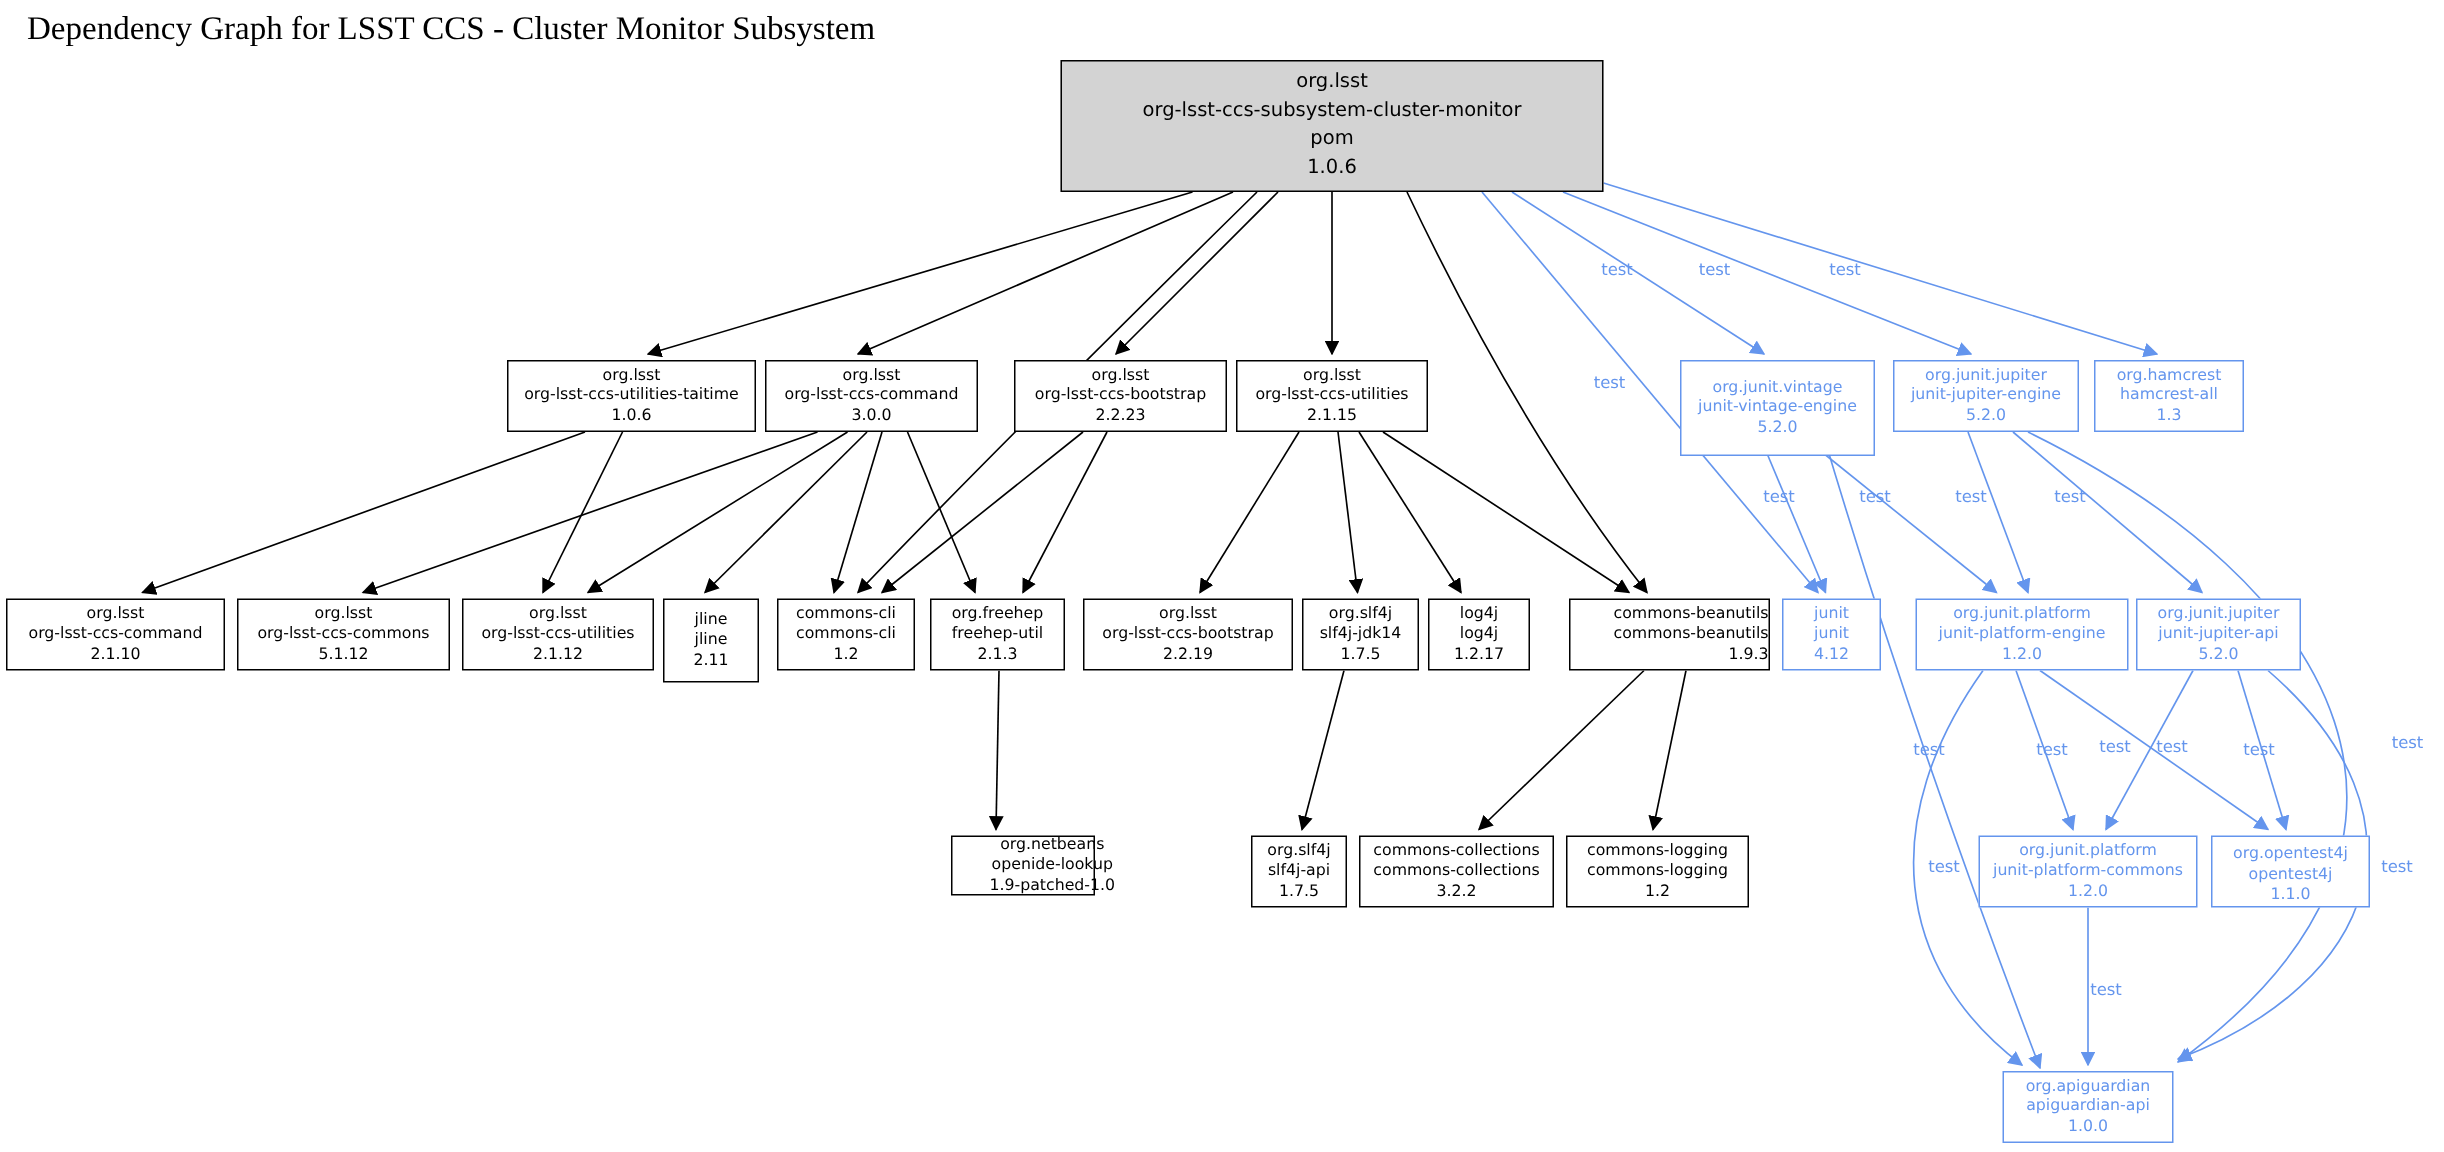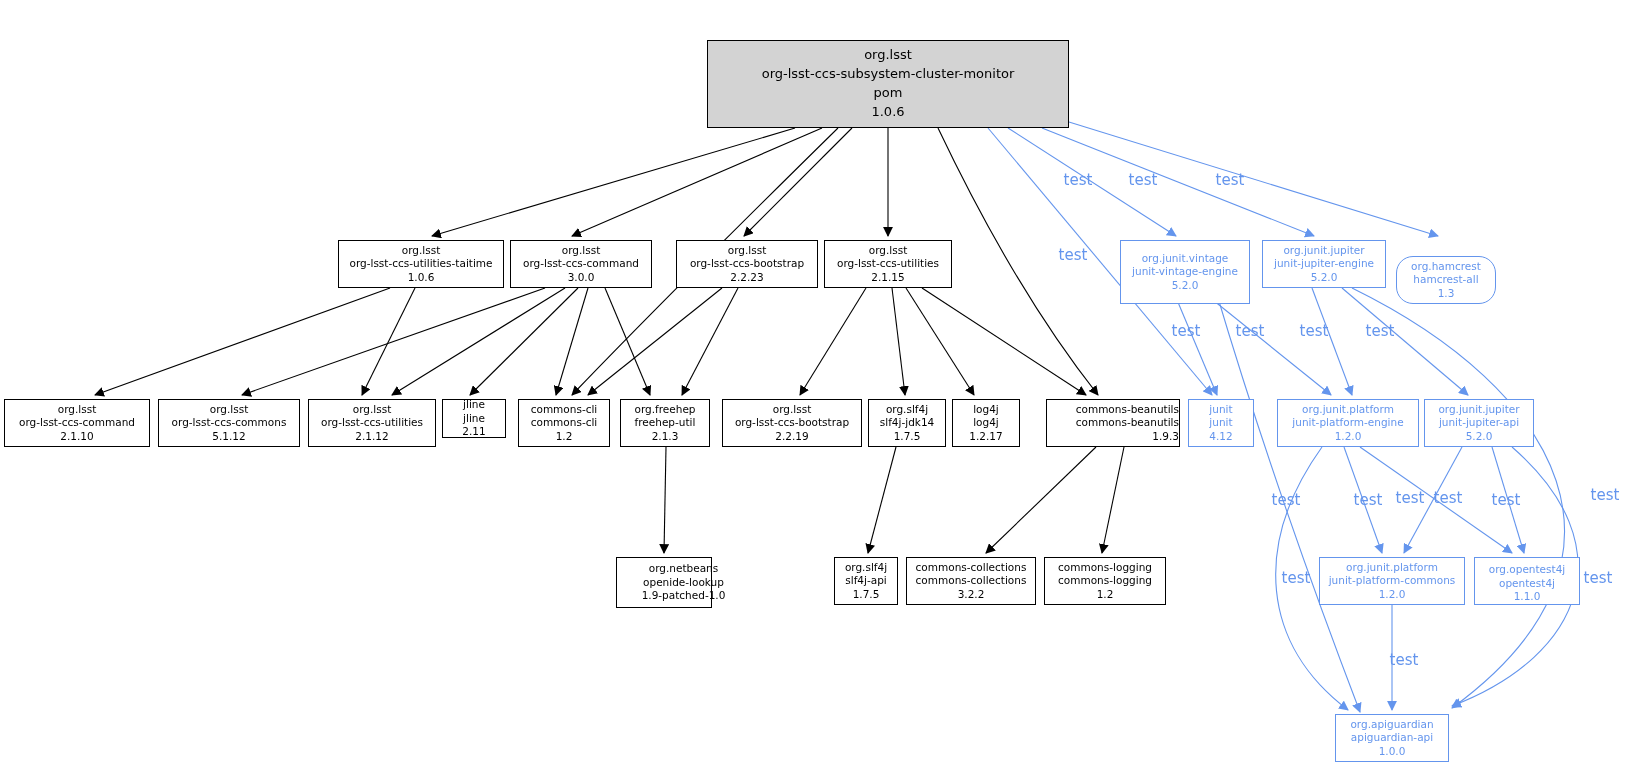--- a/index.html
+++ b/index.html
@@ -6,21 +6,21 @@
   #canvas{position:relative;width:1629px;height:768px;background:#ffffff;overflow:hidden;
           font-family:"DejaVu Sans", sans-serif;}
   #graph-title{position:absolute;left:18px;top:6px;font-family:"Liberation Serif","DejaVu Serif",serif;
           font-size:22px;color:#000;white-space:nowrap;}
   #edge-layer{position:absolute;left:0;top:0;}
   .node{position:absolute;border:1px solid #000;background:#fff;display:flex;flex-direction:column;
         justify-content:center;align-items:center;text-align:center;font-size:10.5px;line-height:1.3;
         white-space:nowrap;color:#000;box-sizing:border-box;}
   .node.root{background:#d3d3d3;font-size:13px;line-height:1.45;}
   .node.blue{border-color:#6495ED;color:#6495ED;}
-  .edge-label{position:absolute;transform:translate(-50%,-50%);font-size:15px;color:#6495ED;
+  .edge-label{position:absolute;transform:translate(-50%,-50%);font-size:11px;color:#6495ED;
         white-space:nowrap;}
 </style>
 </head>
 <body>
 
 <div id="canvas">
   <svg id="edge-layer" width="1629" height="768">
     <defs>
       <marker id="arrow-black" viewBox="0 0 10 10" refX="9" refY="5" markerWidth="9" markerHeight="9" orient="auto-start-reverse">
         <path d="M0,0 L10,5 L0,10 z" fill="#000000"></path>
@@ -65,20 +65,21 @@
         <path d="M1352,288 C1560,390 1655,560 1452,708" fill="none" stroke="#6495ED" stroke-width="1.1" marker-end="url(#arrow-blue)"></path>
         <path d="M1344,447 L1382,553" fill="none" stroke="#6495ED" stroke-width="1.1" marker-end="url(#arrow-blue)"></path>
         <path d="M1360,447 L1512,553" fill="none" stroke="#6495ED" stroke-width="1.1" marker-end="url(#arrow-blue)"></path>
         <path d="M1462,447 L1404,553" fill="none" stroke="#6495ED" stroke-width="1.1" marker-end="url(#arrow-blue)"></path>
         <path d="M1492,447 L1524,553" fill="none" stroke="#6495ED" stroke-width="1.1" marker-end="url(#arrow-blue)"></path>
         <path d="M1322,447 C1252,545 1262,645 1348,710" fill="none" stroke="#6495ED" stroke-width="1.1" marker-end="url(#arrow-blue)"></path>
         <path d="M1512,447 C1625,545 1585,655 1452,706" fill="none" stroke="#6495ED" stroke-width="1.1" marker-end="url(#arrow-blue)"></path>
         <path d="M1392,605 L1392,710" fill="none" stroke="#6495ED" stroke-width="1.1" marker-end="url(#arrow-blue)"></path>
       </g>
   </svg>
+  <div id="graph-title">Dependency Graph for LSST CCS - Cluster Monitor Subsystem</div>
   <div id="nodes-layer">
       <div class="node root" style="left: 707px; top: 40px; width: 362px; height: 88px;">
         <div>org.lsst</div>
         <div>org-lsst-ccs-subsystem-cluster-monitor</div>
         <div>pom</div>
         <div>1.0.6</div>
       </div>
       <div class="node black" style="left: 338px; top: 240px; width: 166px; height: 48px;">
         <div>org.lsst</div>
         <div>org-lsst-ccs-utilities-taitime</div>
@@ -102,41 +103,41 @@
       <div class="node blue" style="left: 1120px; top: 240px; width: 130px; height: 64px;">
         <div>org.junit.vintage</div>
         <div>junit-vintage-engine</div>
         <div>5.2.0</div>
       </div>
       <div class="node blue" style="left: 1262px; top: 240px; width: 124px; height: 48px;">
         <div>org.junit.jupiter</div>
         <div>junit-jupiter-engine</div>
         <div>5.2.0</div>
       </div>
-      <div class="node blue" style="left: 1396px; top: 256px; width: 100px; height: 48px; border-radius: 17px;">
+      <div class="node blue" style="left: 1396px; top: 240px; width: 100px; height: 48px;">
         <div>org.hamcrest</div>
         <div>hamcrest-all</div>
         <div>1.3</div>
       </div>
       <div class="node black" style="left: 4px; top: 399px; width: 146px; height: 48px;">
         <div>org.lsst</div>
         <div>org-lsst-ccs-command</div>
         <div>2.1.10</div>
       </div>
       <div class="node black" style="left: 158px; top: 399px; width: 142px; height: 48px;">
         <div>org.lsst</div>
         <div>org-lsst-ccs-commons</div>
         <div>5.1.12</div>
       </div>
       <div class="node black" style="left: 308px; top: 399px; width: 128px; height: 48px;">
         <div>org.lsst</div>
         <div>org-lsst-ccs-utilities</div>
         <div>2.1.12</div>
       </div>
-      <div class="node black" style="left: 442px; top: 399px; width: 64px; height: 39px;">
+      <div class="node black" style="left: 442px; top: 399px; width: 64px; height: 56px;">
         <div>jline</div>
         <div>jline</div>
         <div>2.11</div>
       </div>
       <div class="node black" style="left: 518px; top: 399px; width: 92px; height: 48px;">
         <div>commons-cli</div>
         <div>commons-cli</div>
         <div>1.2</div>
       </div>
       <div class="node black" style="left: 620px; top: 399px; width: 90px; height: 48px;">
@@ -172,21 +173,21 @@
       <div class="node blue" style="left: 1277px; top: 399px; width: 142px; height: 48px;">
         <div>org.junit.platform</div>
         <div>junit-platform-engine</div>
         <div>1.2.0</div>
       </div>
       <div class="node blue" style="left: 1424px; top: 399px; width: 110px; height: 48px;">
         <div>org.junit.jupiter</div>
         <div>junit-jupiter-api</div>
         <div>5.2.0</div>
       </div>
-      <div class="node black" style="left: 616px; top: 557px; width: 96px; height: 51px; padding-left: 39px;">
+      <div class="node black" style="left: 634px; top: 557px; width: 96px; height: 40px; padding-left: 39px;">
         <div>org.netbeans</div>
         <div>openide-lookup</div>
         <div>1.9-patched-1.0</div>
       </div>
       <div class="node black" style="left: 834px; top: 557px; width: 64px; height: 48px;">
         <div>org.slf4j</div>
         <div>slf4j-api</div>
         <div>1.7.5</div>
       </div>
       <div class="node black" style="left: 906px; top: 557px; width: 130px; height: 48px;">

